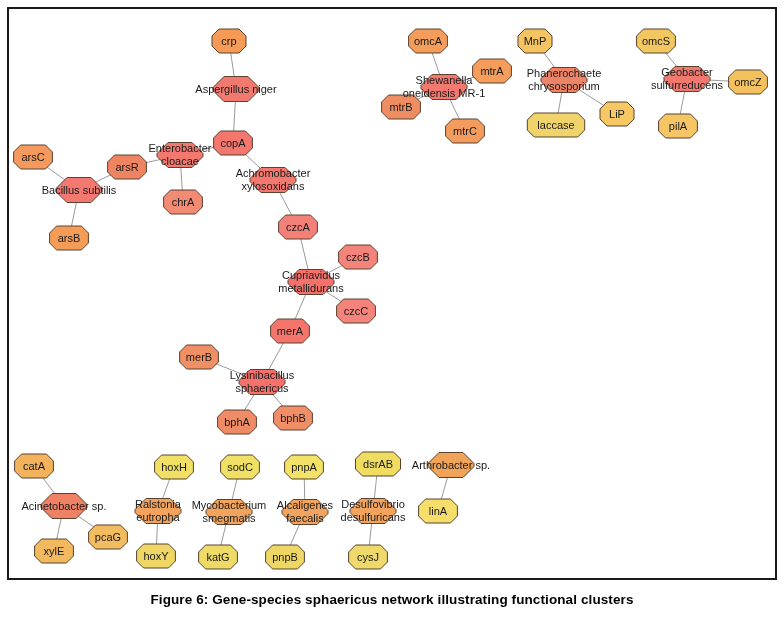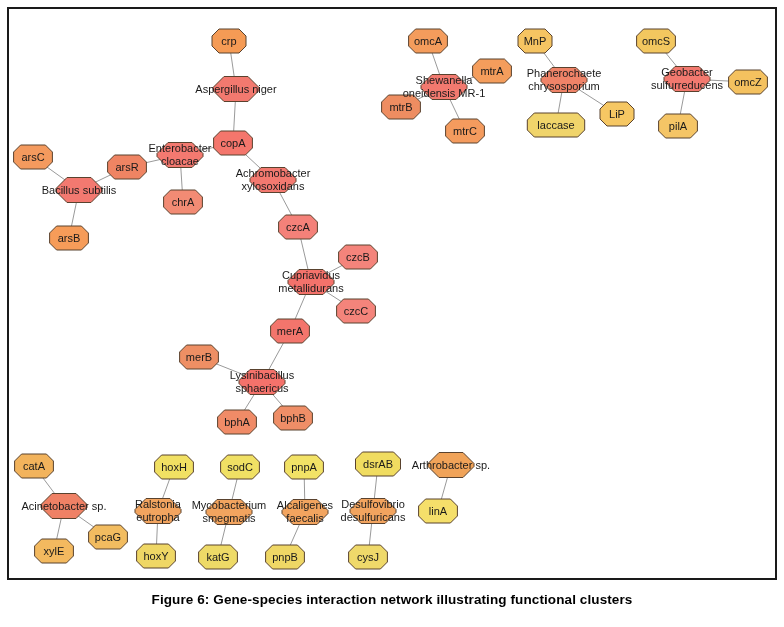--- a/index.html
+++ b/index.html
@@ -204,13 +204,13 @@
         <text x="218" y="561" text-anchor="middle" class="gene-label">katG</text>
         <text x="304" y="471" text-anchor="middle" class="gene-label">pnpA</text>
         <text x="285" y="561" text-anchor="middle" class="gene-label">pnpB</text>
         <text x="378" y="468" text-anchor="middle" class="gene-label">dsrAB</text>
         <text x="368" y="561" text-anchor="middle" class="gene-label">cysJ</text>
         <text x="438" y="515" text-anchor="middle" class="gene-label">linA</text>
       </g>
     </svg>
 </div>
 
-<div class="caption">Figure 6: Gene-species interaction network illustrating functional clusters</div>
+<div class="caption">Figure 6: Gene-species sphaericus network illustrating functional clusters</div>
 
 </body></html>

